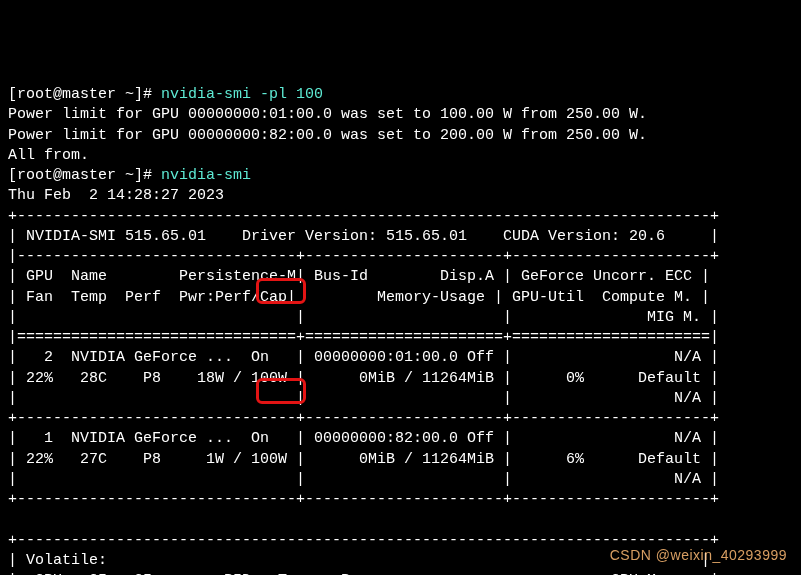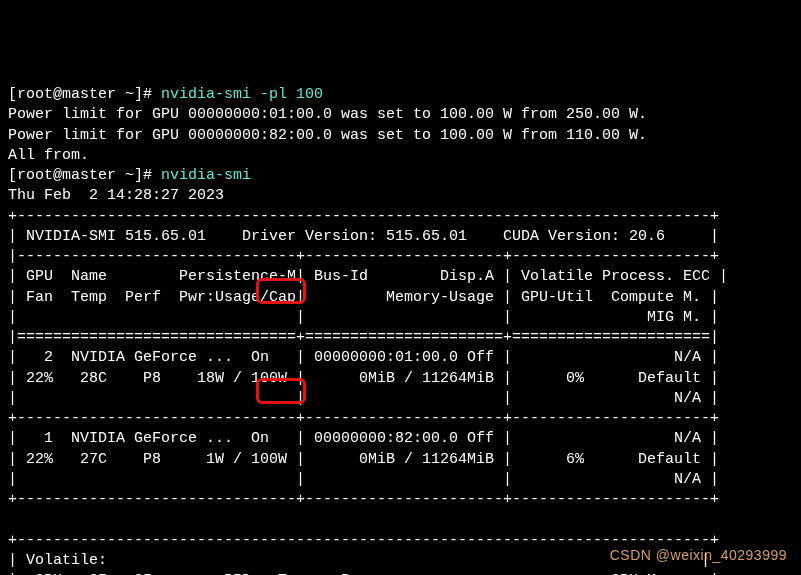--- a/index.html
+++ b/index.html
@@ -40,29 +40,29 @@
   .hl1 { left: 256px; top: 278px; }
   .hl2 { left: 256px; top: 378px; }
 </style>
 </head>
 <body>
 
 
 
 <span class="prompt">[root@master ~]# </span><span class="cmd">nvidia-smi -pl 100</span>
 <span class="out">Power limit for GPU 00000000:01:00.0 was set to 100.00 W from 250.00 W.</span>
-<span class="out">Power limit for GPU 00000000:82:00.0 was set to 100.00 W from 110.00 W.</span>
+<span class="out">Power limit for GPU 00000000:82:00.0 was set to 200.00 W from 250.00 W.</span>
 <span class="out">All from.</span>
 <span class="prompt">[root@master ~]# </span><span class="cmd">nvidia-smi</span>
 <span class="out">Thu Feb  2 14:28:27 2023</span>
 <span class="out">+-----------------------------------------------------------------------------+</span>
 <span class="out">| NVIDIA-SMI 515.65.01    Driver Version: 515.65.01    CUDA Version: 20.6     |</span>
 <span class="out">|-------------------------------+----------------------+----------------------+</span>
-<span class="out">| GPU  Name        Persistence-M| Bus-Id        Disp.A | Volatile Process. ECC |</span>
-<span class="out">| Fan  Temp  Perf  Pwr:Usage/Cap|         Memory-Usage | GPU-Util  Compute M. |</span>
+<span class="out">| GPU  Name        Persistence-M| Bus-Id        Disp.A | GeForce Uncorr. ECC |</span>
+<span class="out">| Fan  Temp  Perf  Pwr:Perf/Cap|         Memory-Usage | GPU-Util  Compute M. |</span>
 <span class="out">|                               |                      |               MIG M. |</span>
 <span class="out">|===============================+======================+======================|</span>
 <span class="out">|   2  NVIDIA GeForce ...  On   | 00000000:01:00.0 Off |                  N/A |</span>
 <span class="out">| 22%   28C    P8    18W / 100W |      0MiB / 11264MiB |      0%      Default |</span>
 <span class="out">|                               |                      |                  N/A |</span>
 <span class="out">+-------------------------------+----------------------+----------------------+</span>
 <span class="out">|   1  NVIDIA GeForce ...  On   | 00000000:82:00.0 Off |                  N/A |</span>
 <span class="out">| 22%   27C    P8     1W / 100W |      0MiB / 11264MiB |      6%      Default |</span>
 <span class="out">|                               |                      |                  N/A |</span>
 <span class="out">+-------------------------------+----------------------+----------------------+</span>

